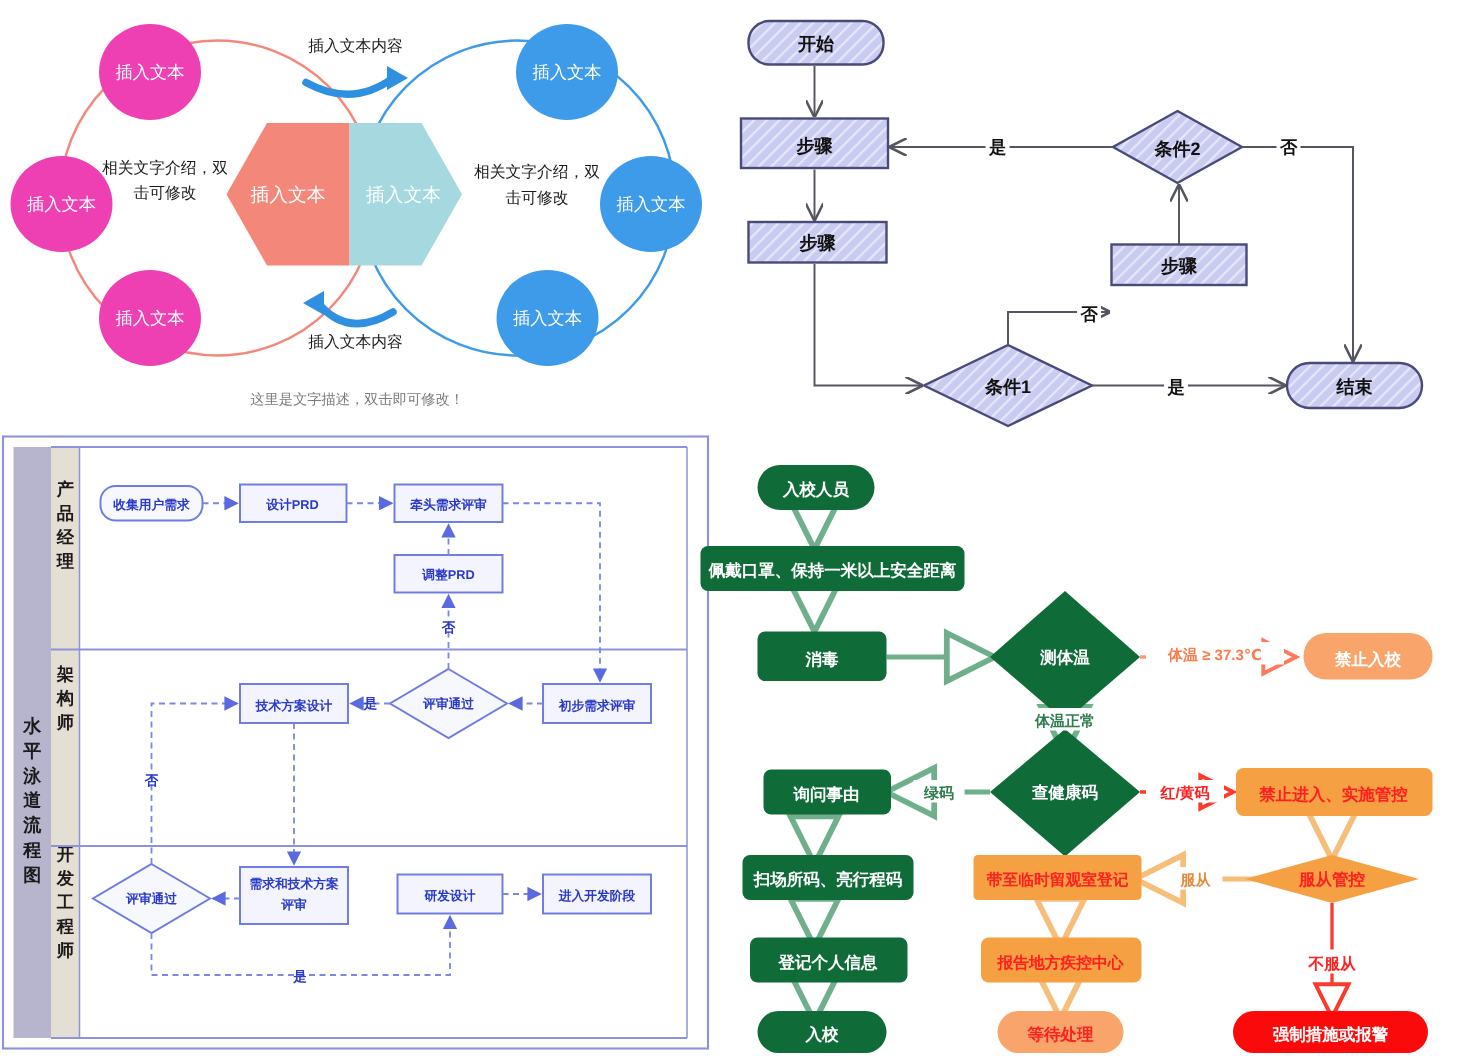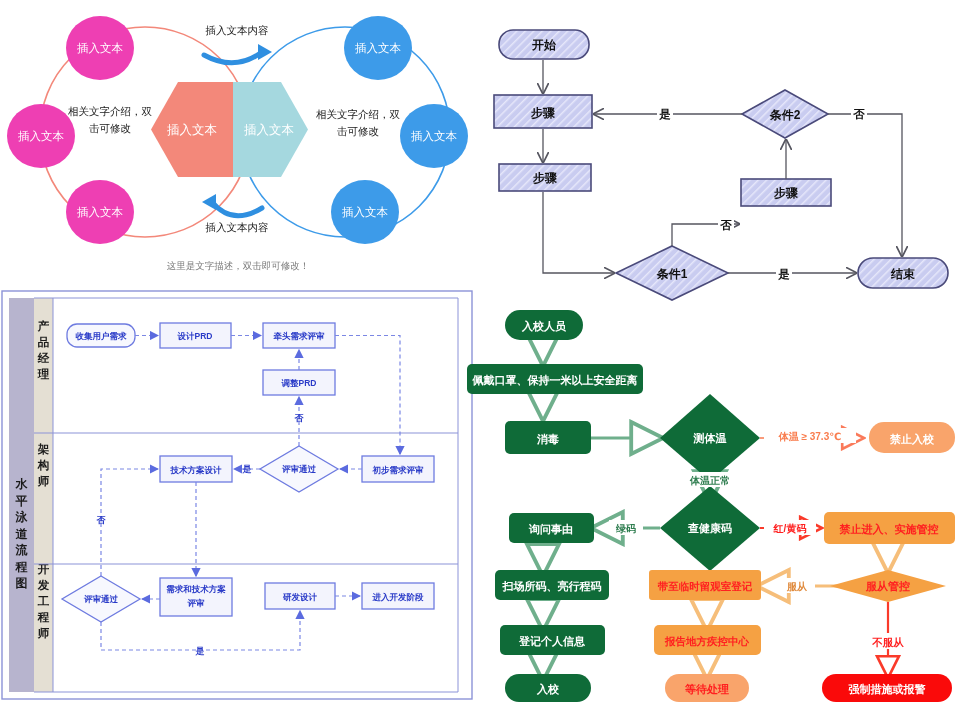--- a/index.html
+++ b/index.html
@@ -7,21 +7,21 @@
   #page{position:relative;width:979px;height:704px;}
   .panel{position:absolute;}
 
   
   svg text{font-family:"Liberation Sans","DejaVu Sans",sans-serif;}
 
   
   #p1{left:0;top:0;width:490px;height:290px;}
 
   
-  #p2{left:480px;top:16px;width:499px;height:290px;}
+  #p2{left:480px;top:0;width:499px;height:290px;}
 
   
   #p3{left:0;top:288px;width:482px;height:416px;}
 
   
   #p4{left:464px;top:288px;width:495px;height:416px;}
 </style>
 </head>
 <body>
 

